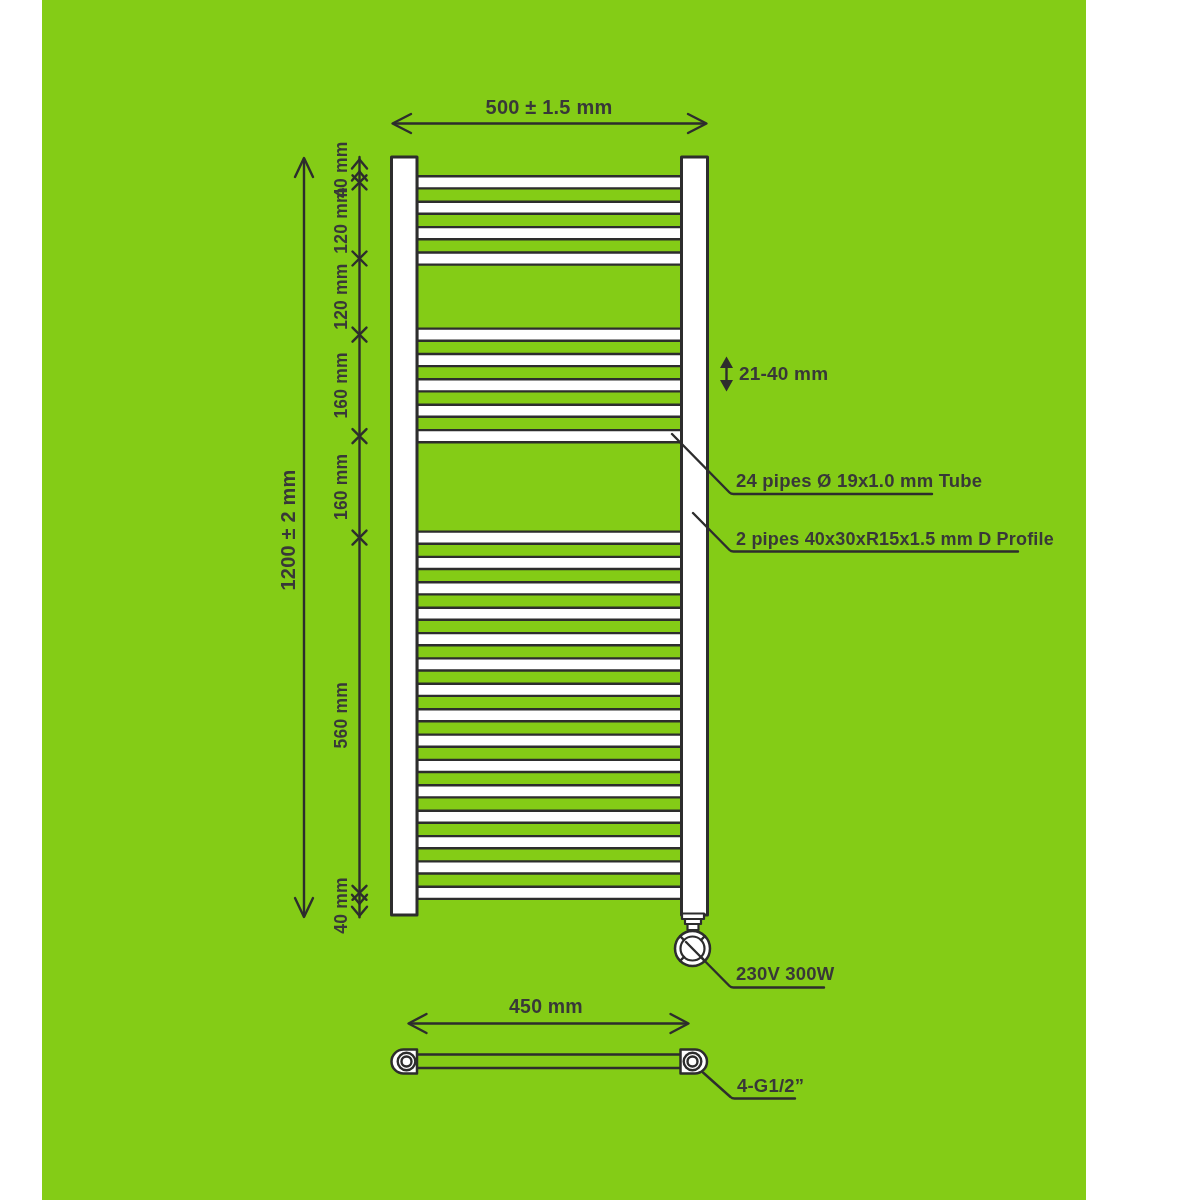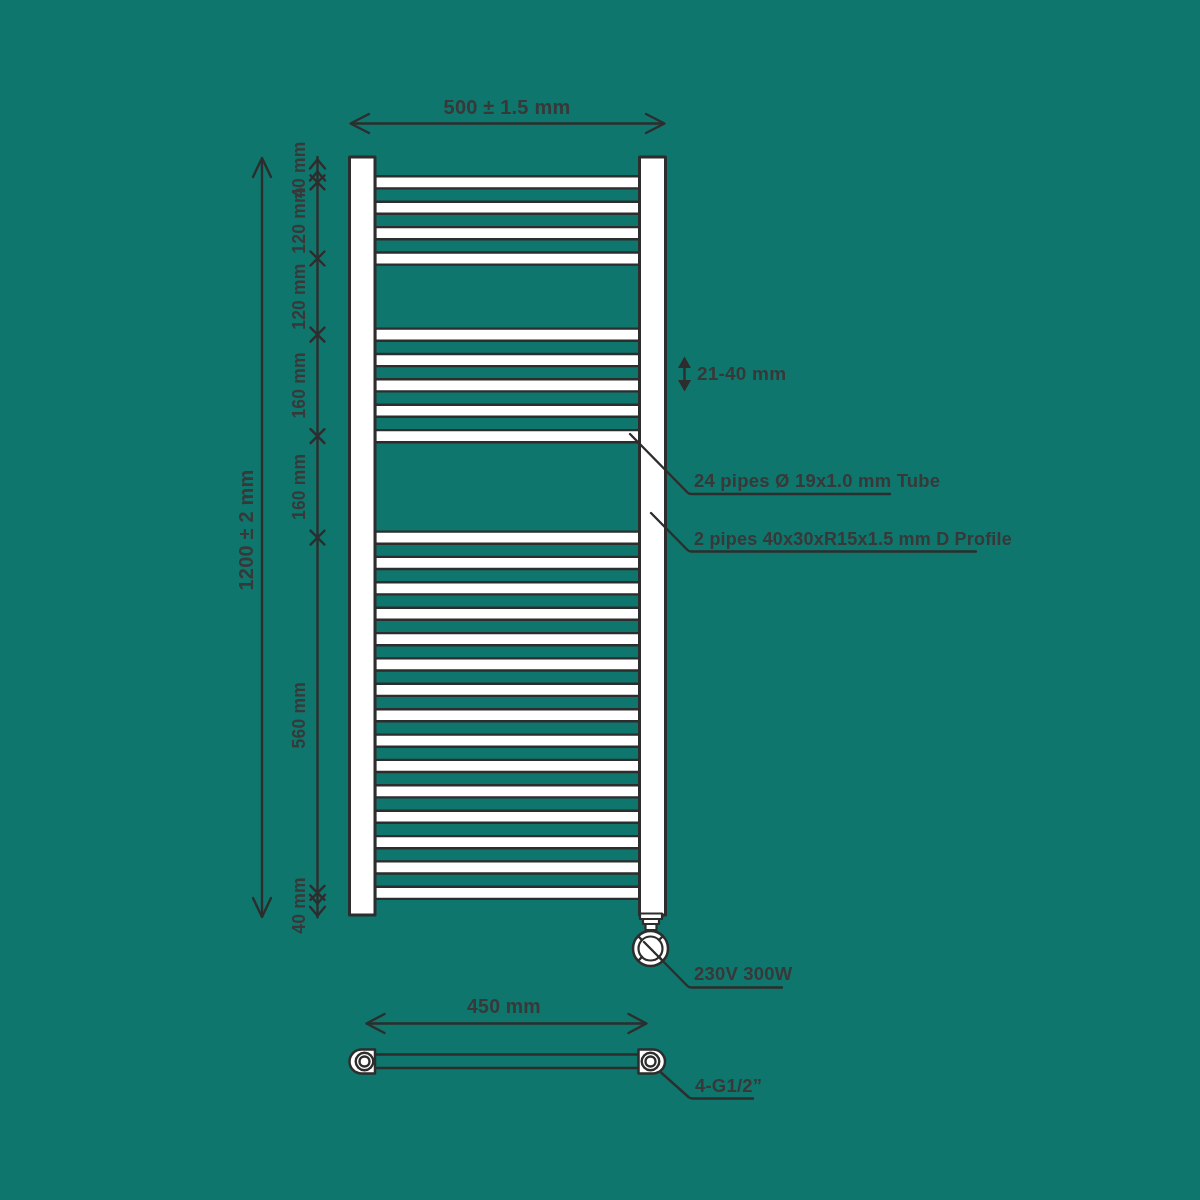--- a/index.html
+++ b/index.html
@@ -1,16 +1,16 @@
 <!DOCTYPE html>
 <html style="--line: #2d2d2d; --text: #383838;"><head>
 <meta charset="utf-8">
 <style>
   html,body{margin:0;padding:0;background:#fff;}
-  .stage{width:1200px;height:1200px;position:relative;background:#0f766e;overflow:hidden;}
+  .stage{width:1044px;height:1200px;position:relative;background:#84cc16;overflow:hidden;margin-left:42px;}
   svg{display:block;}
   svg .ln{stroke:var(--line,#2d2d2d);fill:none;stroke-width:2.4;stroke-linecap:round;stroke-linejoin:round;}
   svg .fw{stroke:var(--line,#2d2d2d);fill:#ffffff;stroke-linejoin:round;}
   svg text{fill:var(--text,#383838);font-family:"Liberation Sans","DejaVu Sans",sans-serif;font-weight:600;letter-spacing:.2px;}
 </style>
 </head>
 <body>
 
 <div class="stage">
 <svg width="1200" height="1200" viewBox="0 0 1200 1200">

